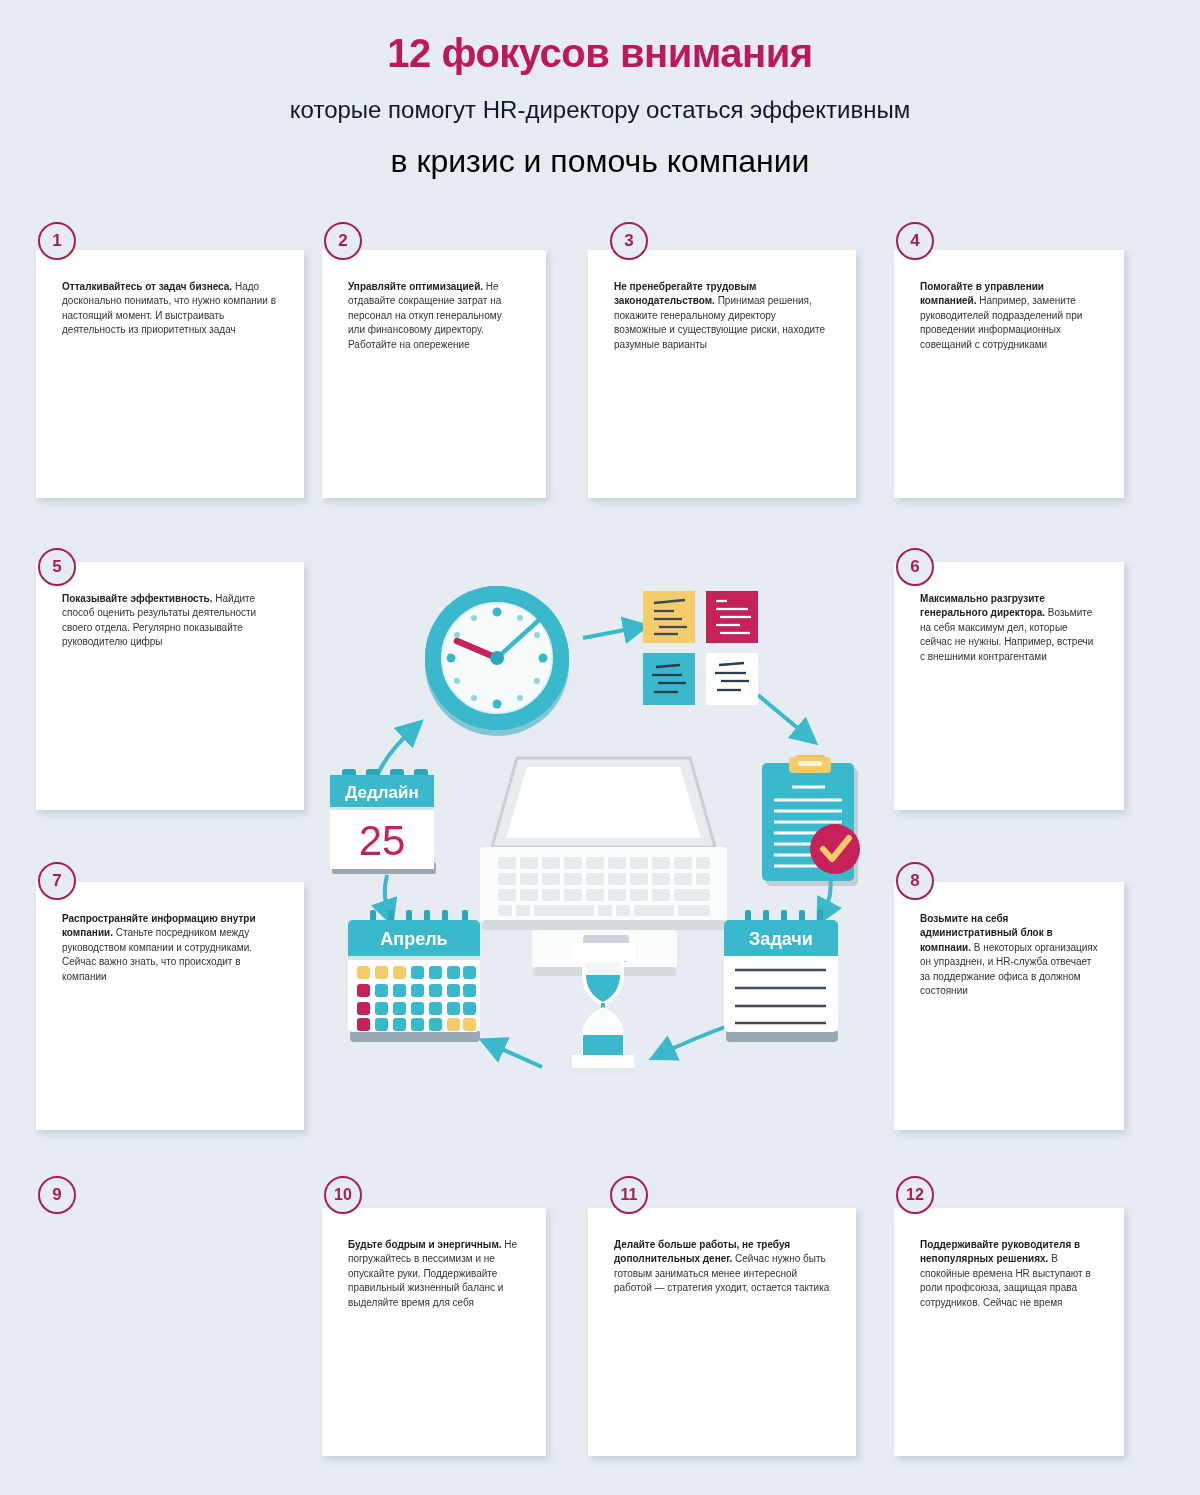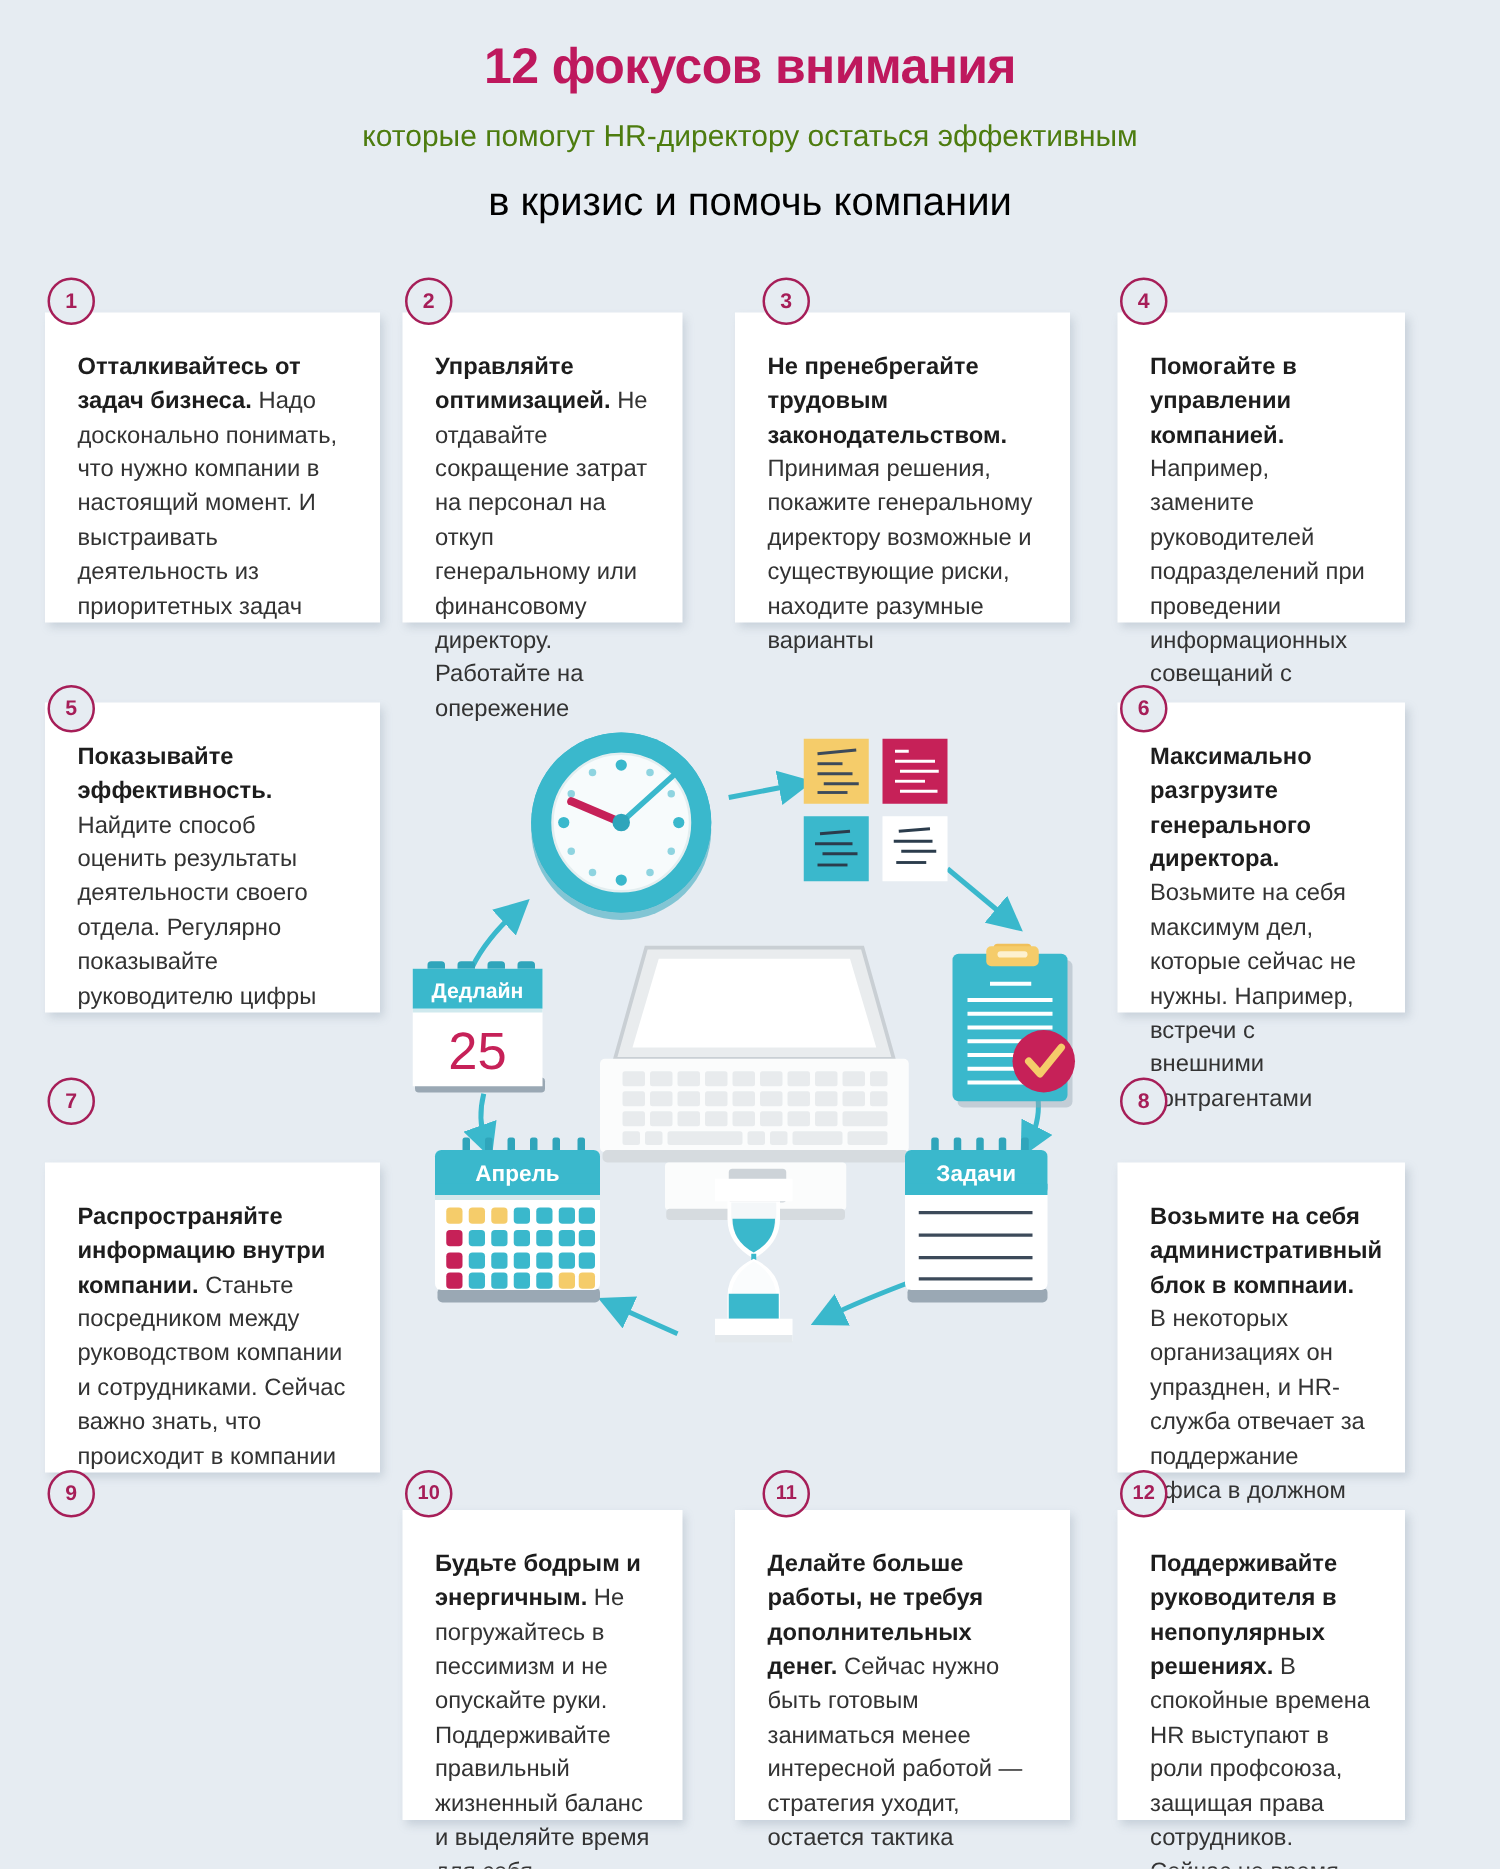--- a/index.html
+++ b/index.html
@@ -18,41 +18,41 @@
 
   #main-title {
     font-size: 40px;
     font-weight: bold;
     color: #be185d;
     letter-spacing: -0.5px;
     line-height: 1.15;
   }
   #subtitle-1 {
     font-size: 24px;
-    color: #4d7c0f;
+    color: #0f172a;
     margin-top: 18px;
     line-height: 1.3;
   }
   #subtitle-2 {
     font-size: 32px;
     color: #000000;
     margin-top: 16px;
     line-height: 1.3;
   }
 
   
   #cards-layer { position: absolute; top: 0; left: 0; width: 1200px; height: 1495px; }
 
   .card {
     position: absolute;
     background: #ffffff;
     box-shadow: 3px 4px 7px rgba(120,135,155,0.28);
   }
   .card-text {
-    font-size: 19px;
+    font-size: 10px;
     line-height: 1.44;
     color: #333333;
   }
   .card-text b { color: #1d1d1d; }
 
   .badge {
     position: absolute;
     width: 38px; height: 38px;
     border-radius: 50%;
     border: 2.5px solid #a61e58;
@@ -66,21 +66,21 @@
   .badge.two-digit { font-size: 16px; }
 
   
   .col1 { left: 36px;  width: 268px; }
   .col2 { left: 322px; width: 224px; }
   .col3 { left: 588px; width: 268px; }
   .col4 { left: 894px; width: 230px; }
 
   .row1 { top: 250px; height: 248px; }
   .row2 { top: 562px; height: 248px; }
-  .row3 { top: 882px; height: 248px; margin-top: 48px; }
+  .row3 { top: 882px; height: 248px; }
   .row4 { top: 1208px; height: 248px; }
 
   .card-inner { padding: 30px 26px 0 26px; }
 
   .badge-r1 { top: 222px; }
   .badge-r2 { top: 548px; }
   .badge-r3 { top: 862px; }
   .badge-r4 { top: 1176px; }
   .badge-c1 { left: 38px; }
   .badge-c2 { left: 324px; }

